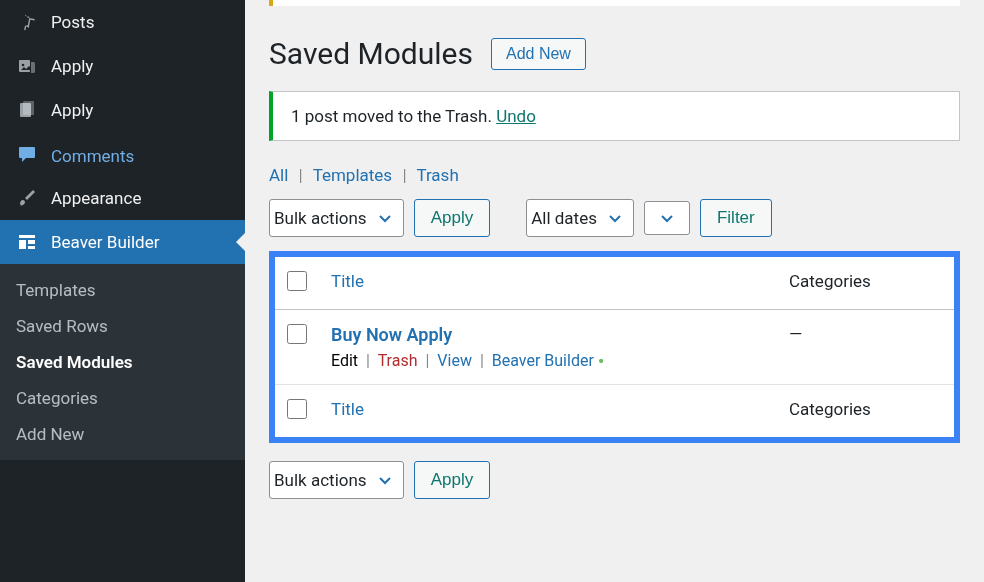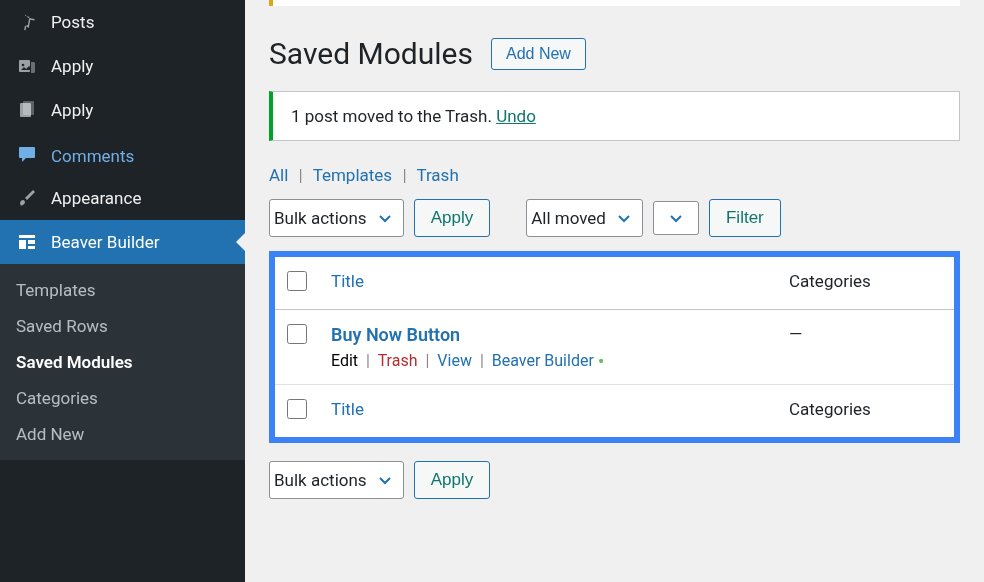--- a/index.html
+++ b/index.html
@@ -301,21 +301,21 @@
       <span>Bulk actions</span>
       <span class="chev">
         <svg width="16" height="16" viewBox="0 0 16 16" fill="none" stroke="currentColor" stroke-width="2">
             <path d="M3 6l5 5 5-5"></path>
           </svg>
       </span>
     </div>
     <button class="btn">Apply</button>
     <div class="toolbar-gap"></div>
     <div class="select">
-      <span>All moved</span>
+      <span>All dates</span>
       <span class="chev">
         <svg width="16" height="16" viewBox="0 0 16 16" fill="none" stroke="currentColor" stroke-width="2">
             <path d="M3 6l5 5 5-5"></path>
           </svg>
       </span>
     </div>
     <div class="icon-select">
       <span>
         <svg width="16" height="16" viewBox="0 0 16 16" fill="none" stroke="currentColor" stroke-width="2">
             <path d="M3 6l5 5 5-5"></path>
@@ -330,21 +330,21 @@
       <tr>
         <th class="cb-col"><input type="checkbox" style=""></th>
         <th class="title-col"><a style="color:#2271b1;cursor:pointer;">Title</a></th>
         <th class="cat-col cat">Categories</th>
       </tr>
     </thead>
     <tbody>
       <tr class="datarow">
         <td><input type="checkbox" style=""></td>
         <td>
-          <a class="item-title">Buy Now Button</a>
+          <a class="item-title">Buy Now Apply</a>
           <div class="row-actions">
             <a class="edit">Edit</a>
             <span class="sep">|</span>
             <a class="trash">Trash</a>
             <span class="sep">|</span>
             <a class="view">View</a>
             <span class="sep">|</span>
             <a class="bb">Beaver Builder</a>
             <span class="dot"> •</span>
           </div>

